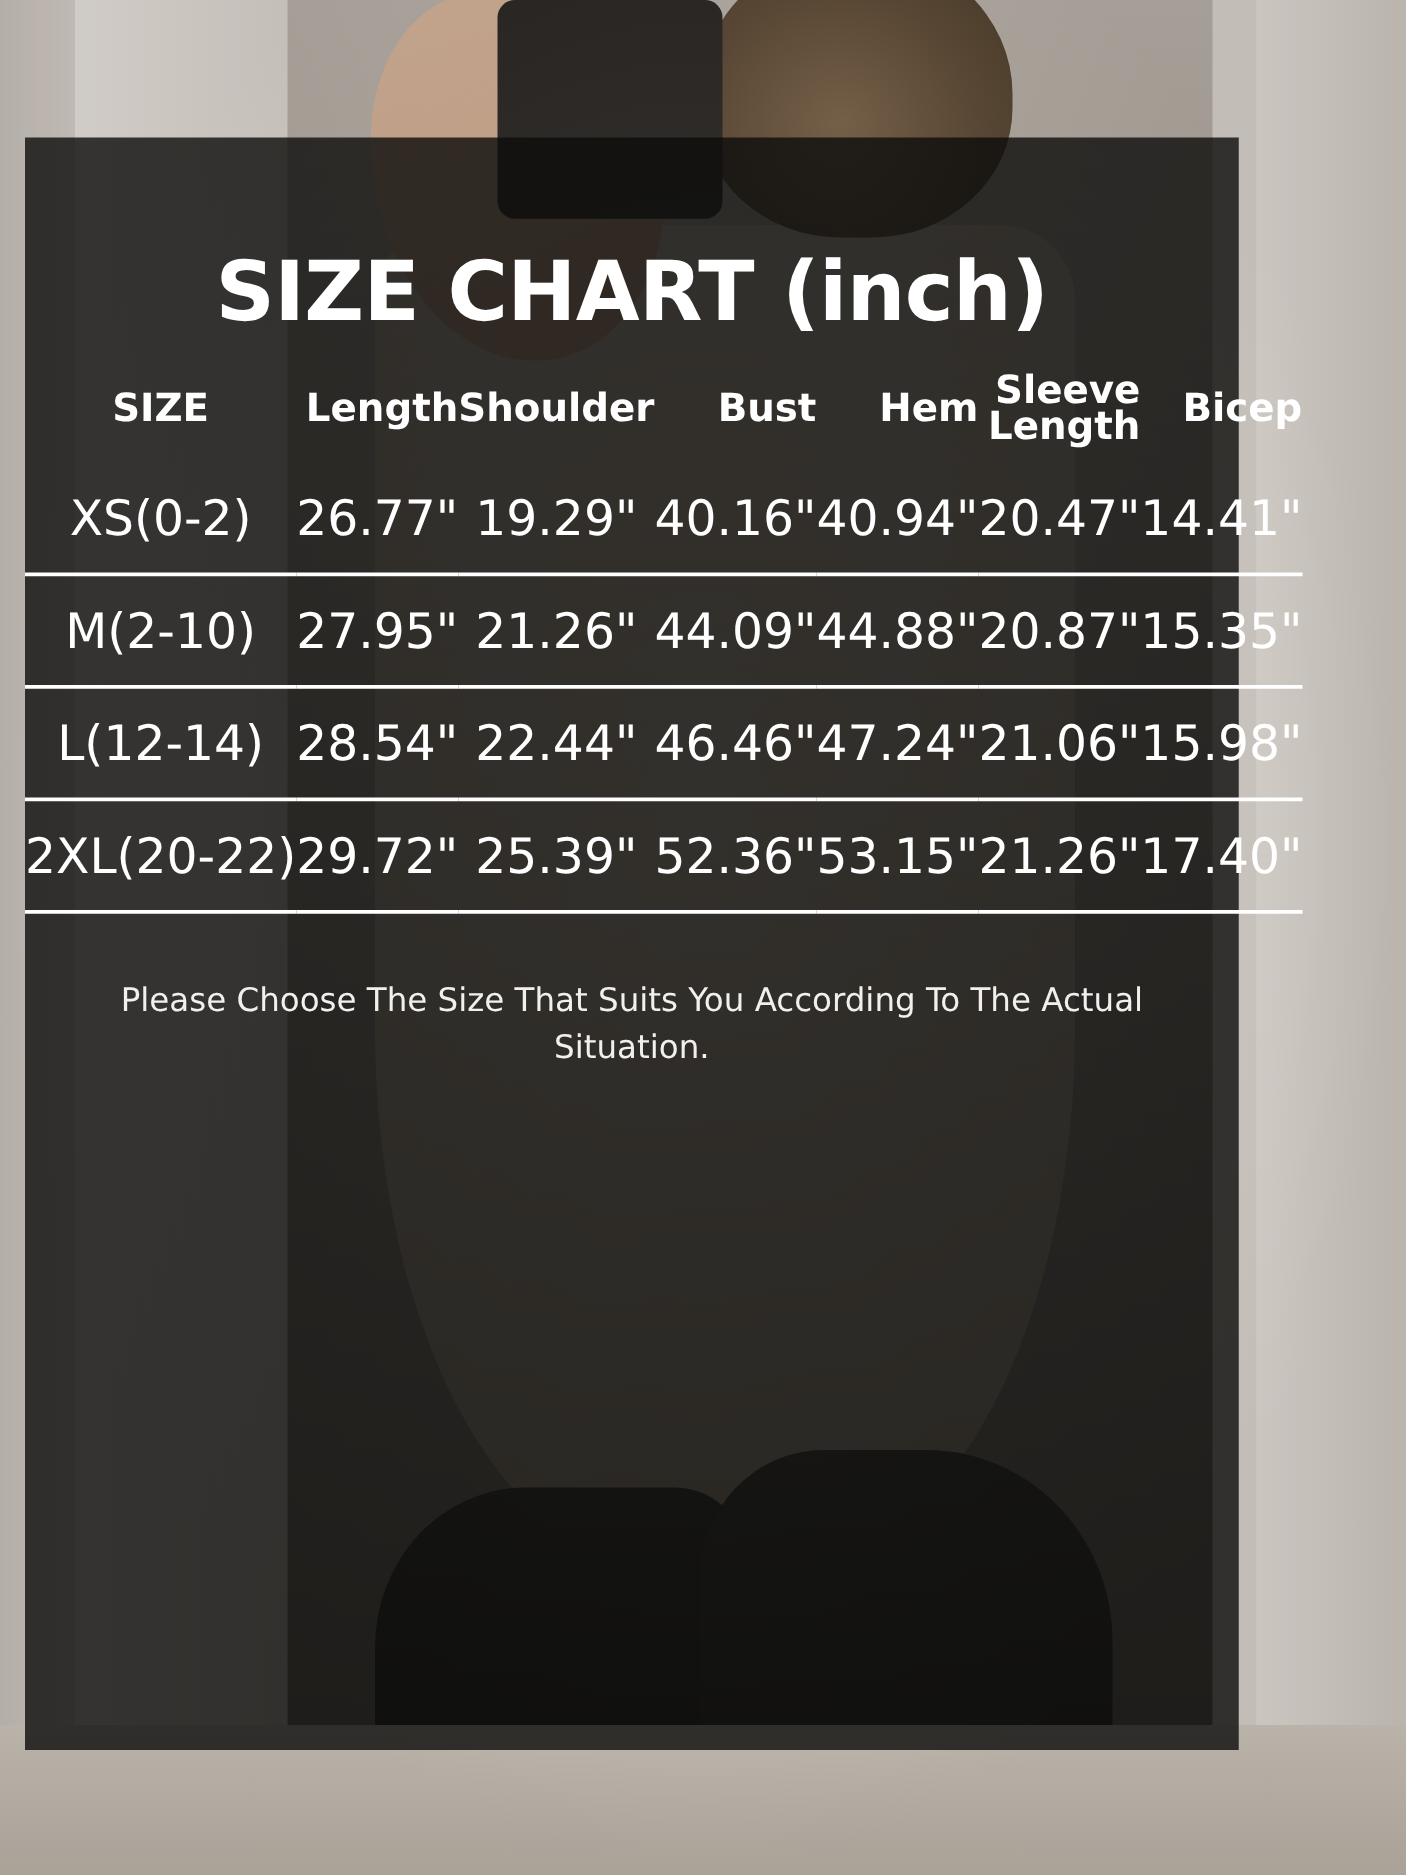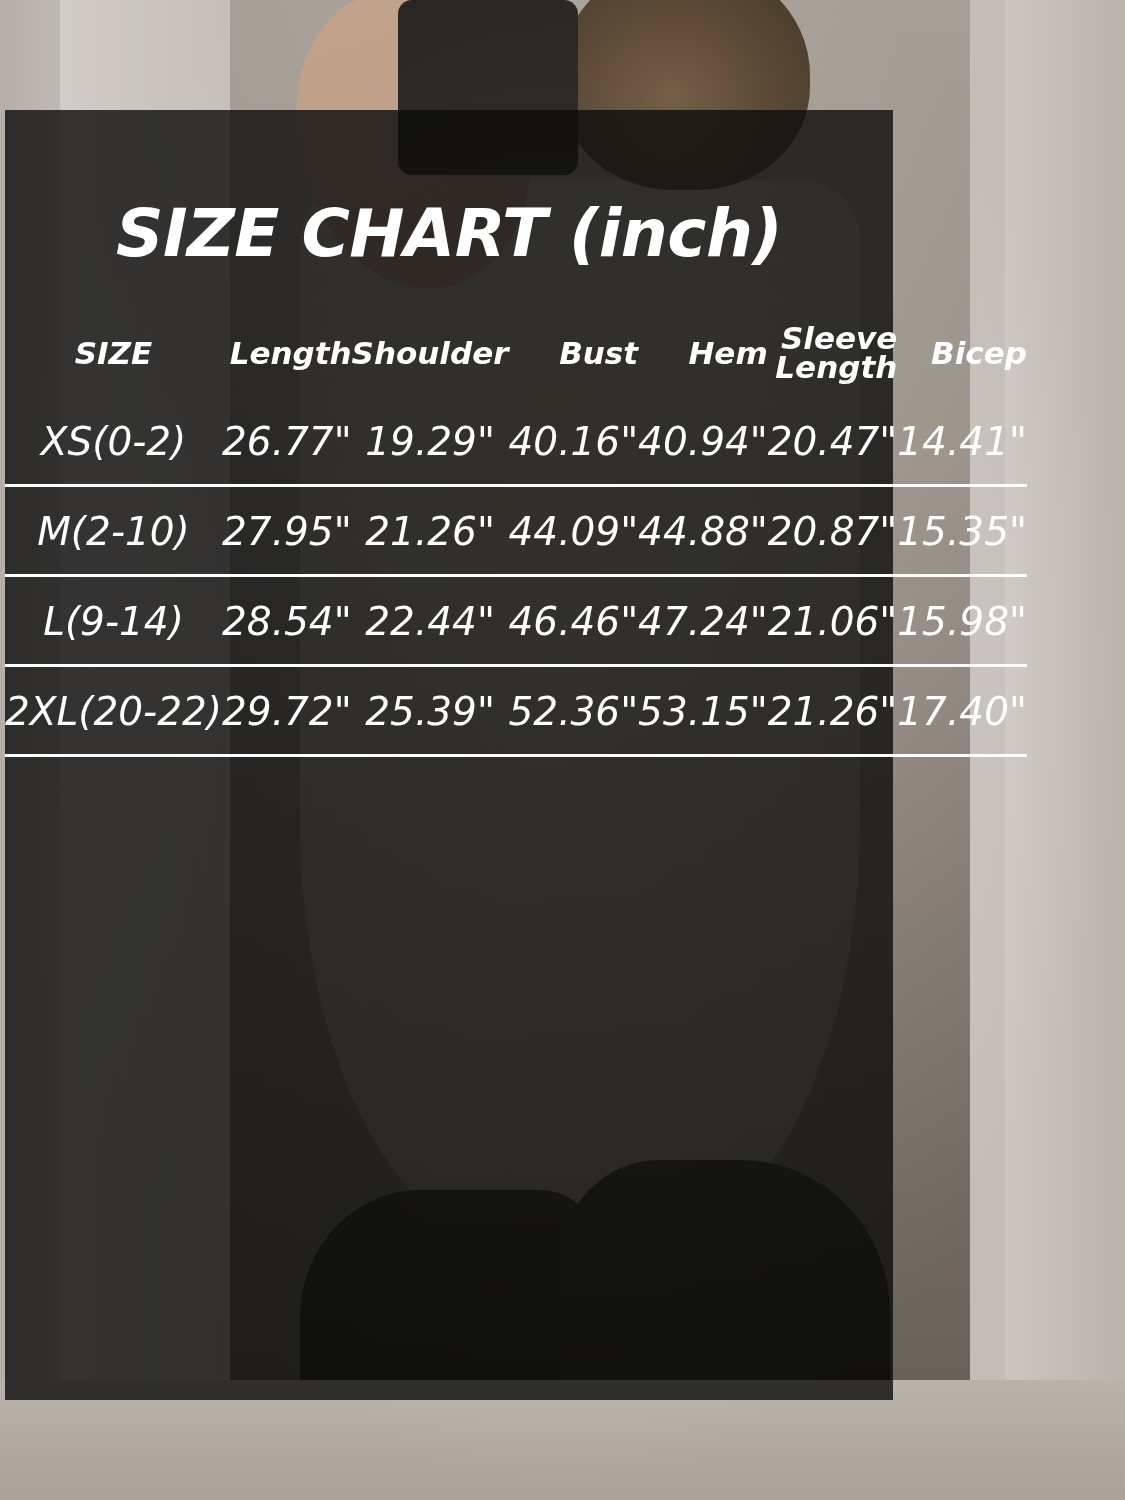--- a/index.html
+++ b/index.html
@@ -77,44 +77,43 @@
     background: linear-gradient(180deg,#cfc7bd, #bdb3a8);
   }
   .overlay-soft {
     position: absolute; left: 0; top: 0; width: 1125px; height: 1500px;
     background: radial-gradient(ellipse at 50% 45%, rgba(255,255,255,0.10), rgba(0,0,0,0.10) 70%);
   }
 
   
   .panel {
     position: absolute;
-    left: 5px;
+    left: 20px;
     top: 110px;
-    width: 888px;
+    width: 971px;
     height: 1290px;
     background: rgba(13,12,11,0.80);
     box-sizing: border-box;
     padding: 0;
     color: #ffffff;
-    font-style: italic;
   }
 
   .title {
     text-align: center;
     font-size: 66px;
     font-weight: bold;
     letter-spacing: -0.5px;
     margin-top: 85px;
     color: #ffffff;
     font-family: "DejaVu Sans", sans-serif;
   }
 
   table.size-table {
     width: 1005px;
-    margin: 48px auto 0 auto;
+    margin: 22px auto 0 auto;
     border-collapse: collapse;
     color: #ffffff;
   }
   table.size-table th {
     font-size: 31px;
     font-weight: bold;
     padding: 4px 0 16px 0;
     text-align: right;
     white-space: nowrap;
   }
@@ -200,36 +199,37 @@
       <tr>
         <td class="size-col">M(2-10)</td>
         <td>27.95"</td>
         <td>21.26"</td>
         <td>44.09"</td>
         <td>44.88"</td>
         <td>20.87"</td>
         <td>15.35"</td>
       </tr>
       <tr>
-        <td class="size-col">L(9-14)</td>
+        <td class="size-col">L(12-14)</td>
         <td>28.54"</td>
         <td>22.44"</td>
         <td>46.46"</td>
         <td>47.24"</td>
         <td>21.06"</td>
         <td>15.98"</td>
       </tr>
       <tr>
         <td class="size-col">2XL(20-22)</td>
         <td>29.72"</td>
         <td>25.39"</td>
         <td>52.36"</td>
         <td>53.15"</td>
         <td>21.26"</td>
         <td>17.40"</td>
       </tr>
     </tbody>
   </table>
 
   <div class="notes">
+    <div>Please Choose The Size That Suits You According To The Actual Situation.</div>
   </div>
 
 </div>
 
 </body></html>

